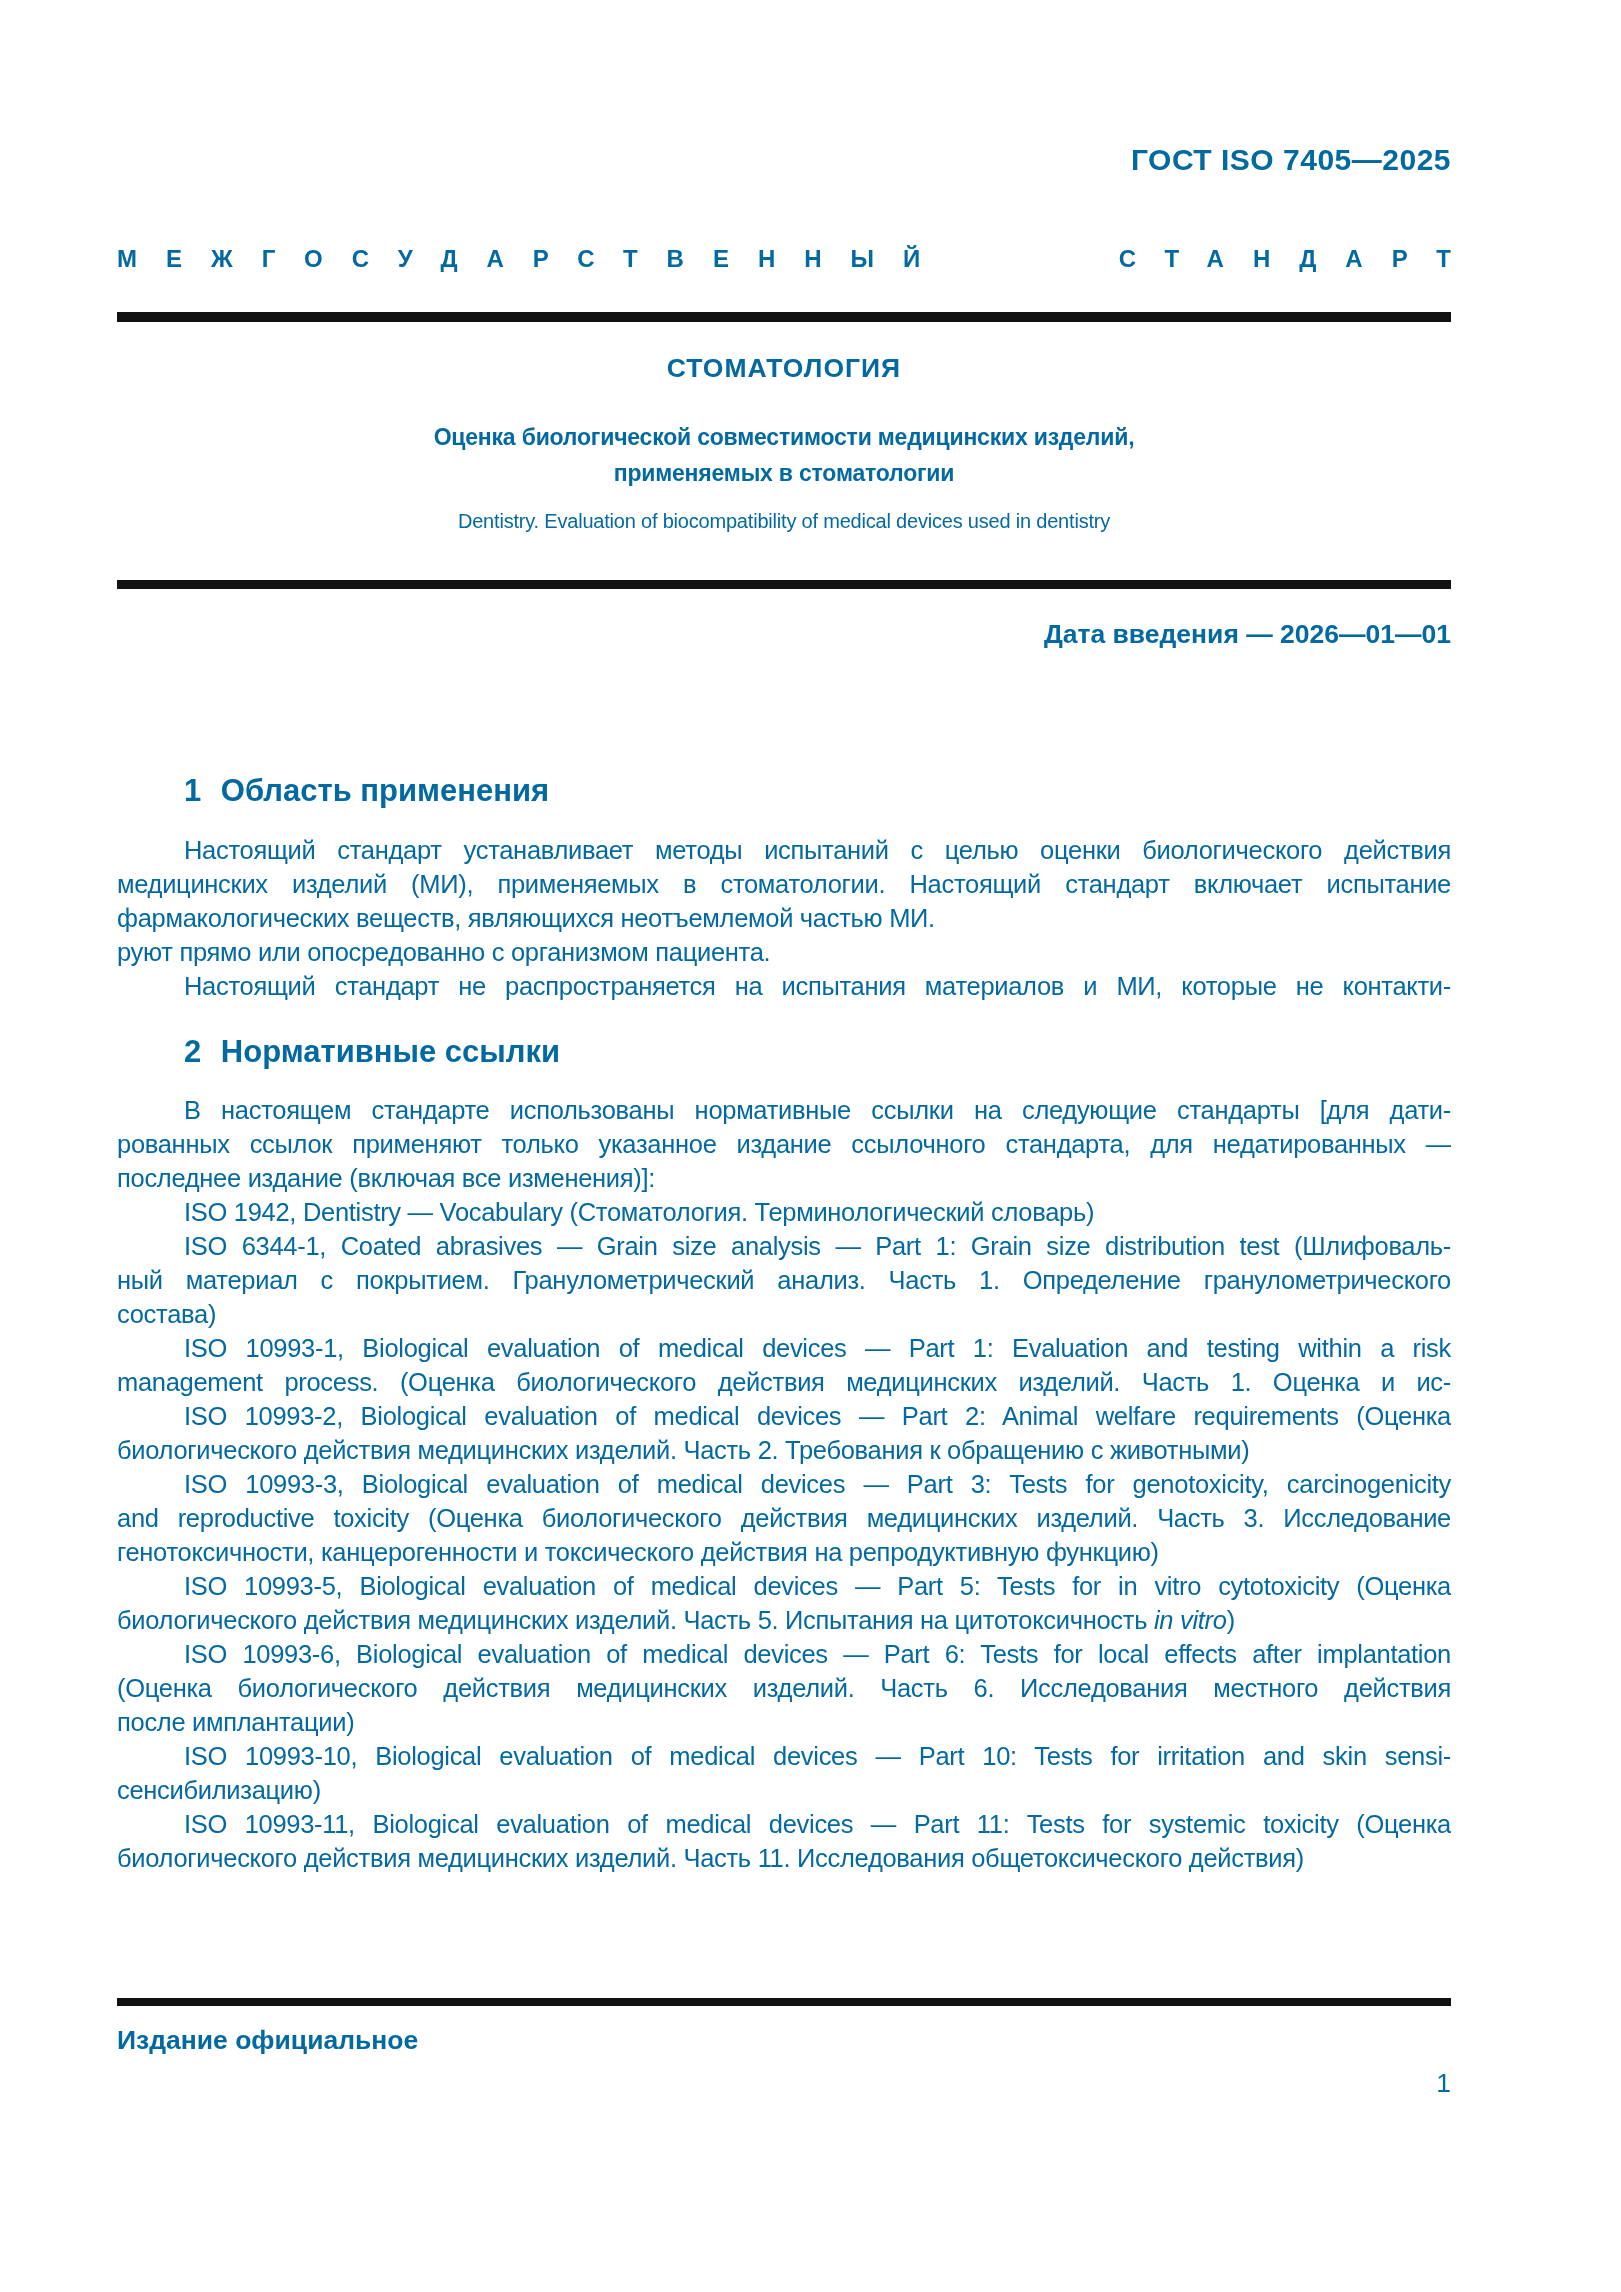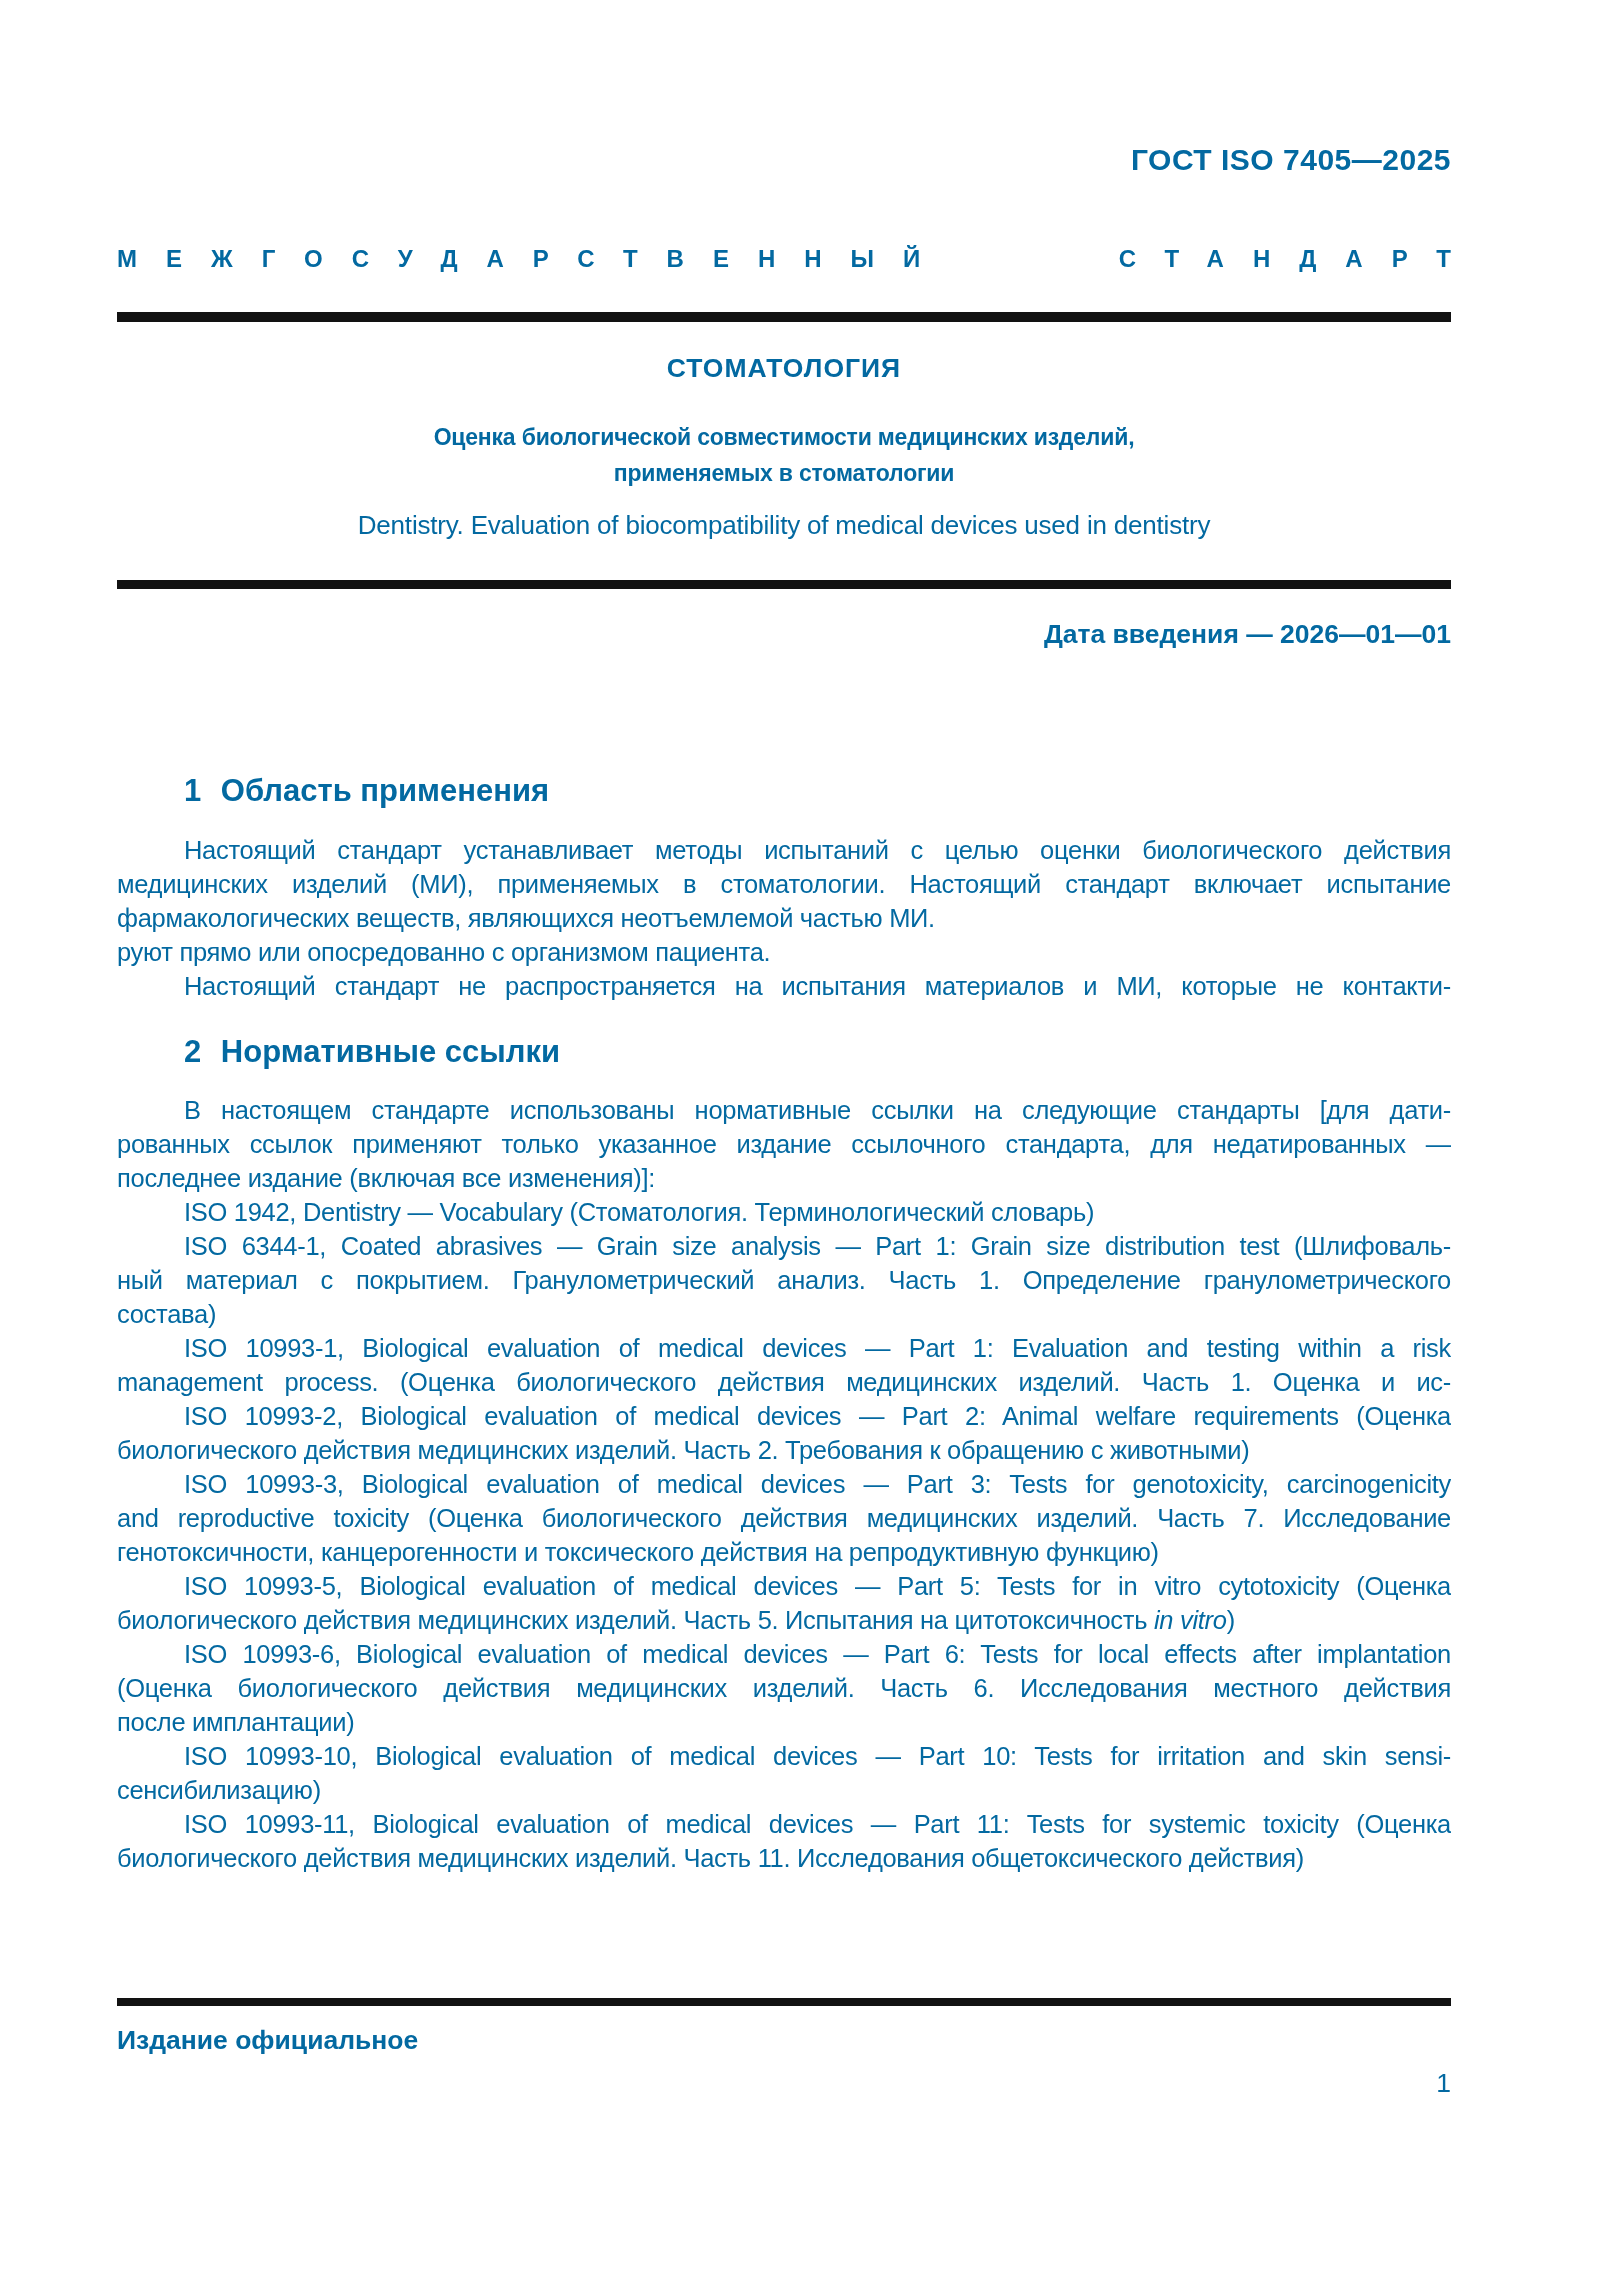--- a/index.html
+++ b/index.html
@@ -35,21 +35,21 @@
   .subject {
     top:353px; text-align:center;
     font-size:26.5px; font-weight:700; letter-spacing:1px;
   }
   .title-ru {
     top:419px; text-align:center;
     font-size:23px; font-weight:700; line-height:36px; letter-spacing:-0.2px;
   }
   .title-en {
     top:510px; text-align:center;
-    font-size:26px; letter-spacing:-0.2px;
+    font-size:20px; letter-spacing:-0.2px;
   }
   .date {
     top:619px; text-align:right;
     font-size:26.5px; font-weight:700;
   }
 
   .sections {
     top:773px;
     font-size:25.5px; line-height:34px; letter-spacing:-0.3px;
   }
@@ -115,21 +115,21 @@
         <div class="line last">последнее издание (включая все изменения)]:</div>
         <div class="line indent last">ISO 1942, Dentistry — Vocabulary (Стоматология. Терминологический словарь)</div>
         <div class="line indent">ISO 6344-1, Coated abrasives — Grain size analysis — Part 1: Grain size distribution test (Шлифоваль-</div>
         <div class="line">ный материал с покрытием. Гранулометрический анализ. Часть 1. Определение гранулометрического</div>
         <div class="line last">состава)</div>
         <div class="line indent">ISO 10993-1, Biological evaluation of medical devices — Part 1: Evaluation and testing within a risk</div>
         <div class="line">management process. (Оценка биологического действия медицинских изделий. Часть 1. Оценка и ис-</div>
         <div class="line indent">ISO 10993-2, Biological evaluation of medical devices — Part 2: Animal welfare requirements (Оценка</div>
         <div class="line last">биологического действия медицинских изделий. Часть 2. Требования к обращению с животными)</div>
         <div class="line indent">ISO 10993-3, Biological evaluation of medical devices — Part 3: Tests for genotoxicity, carcinogenicity</div>
-        <div class="line">and reproductive toxicity (Оценка биологического действия медицинских изделий. Часть 7. Исследование</div>
+        <div class="line">and reproductive toxicity (Оценка биологического действия медицинских изделий. Часть 3. Исследование</div>
         <div class="line last">генотоксичности, канцерогенности и токсического действия на репродуктивную функцию)</div>
         <div class="line indent">ISO 10993-5, Biological evaluation of medical devices — Part 5: Tests for in vitro cytotoxicity (Оценка</div>
         <div class="line last">биологического действия медицинских изделий. Часть 5. Испытания на цитотоксичность <i>in vitro</i>)</div>
         <div class="line indent">ISO 10993-6, Biological evaluation of medical devices — Part 6: Tests for local effects after implantation</div>
         <div class="line">(Оценка биологического действия медицинских изделий. Часть 6. Исследования местного действия</div>
         <div class="line last">после имплантации)</div>
         <div class="line indent">ISO 10993-10, Biological evaluation of medical devices — Part 10: Tests for irritation and skin sensi-</div>
         <div class="line last">сенсибилизацию)</div>
         <div class="line indent">ISO 10993-11, Biological evaluation of medical devices — Part 11: Tests for systemic toxicity (Оценка</div>
         <div class="line last">биологического действия медицинских изделий. Часть 11. Исследования общетоксического действия)</div>

